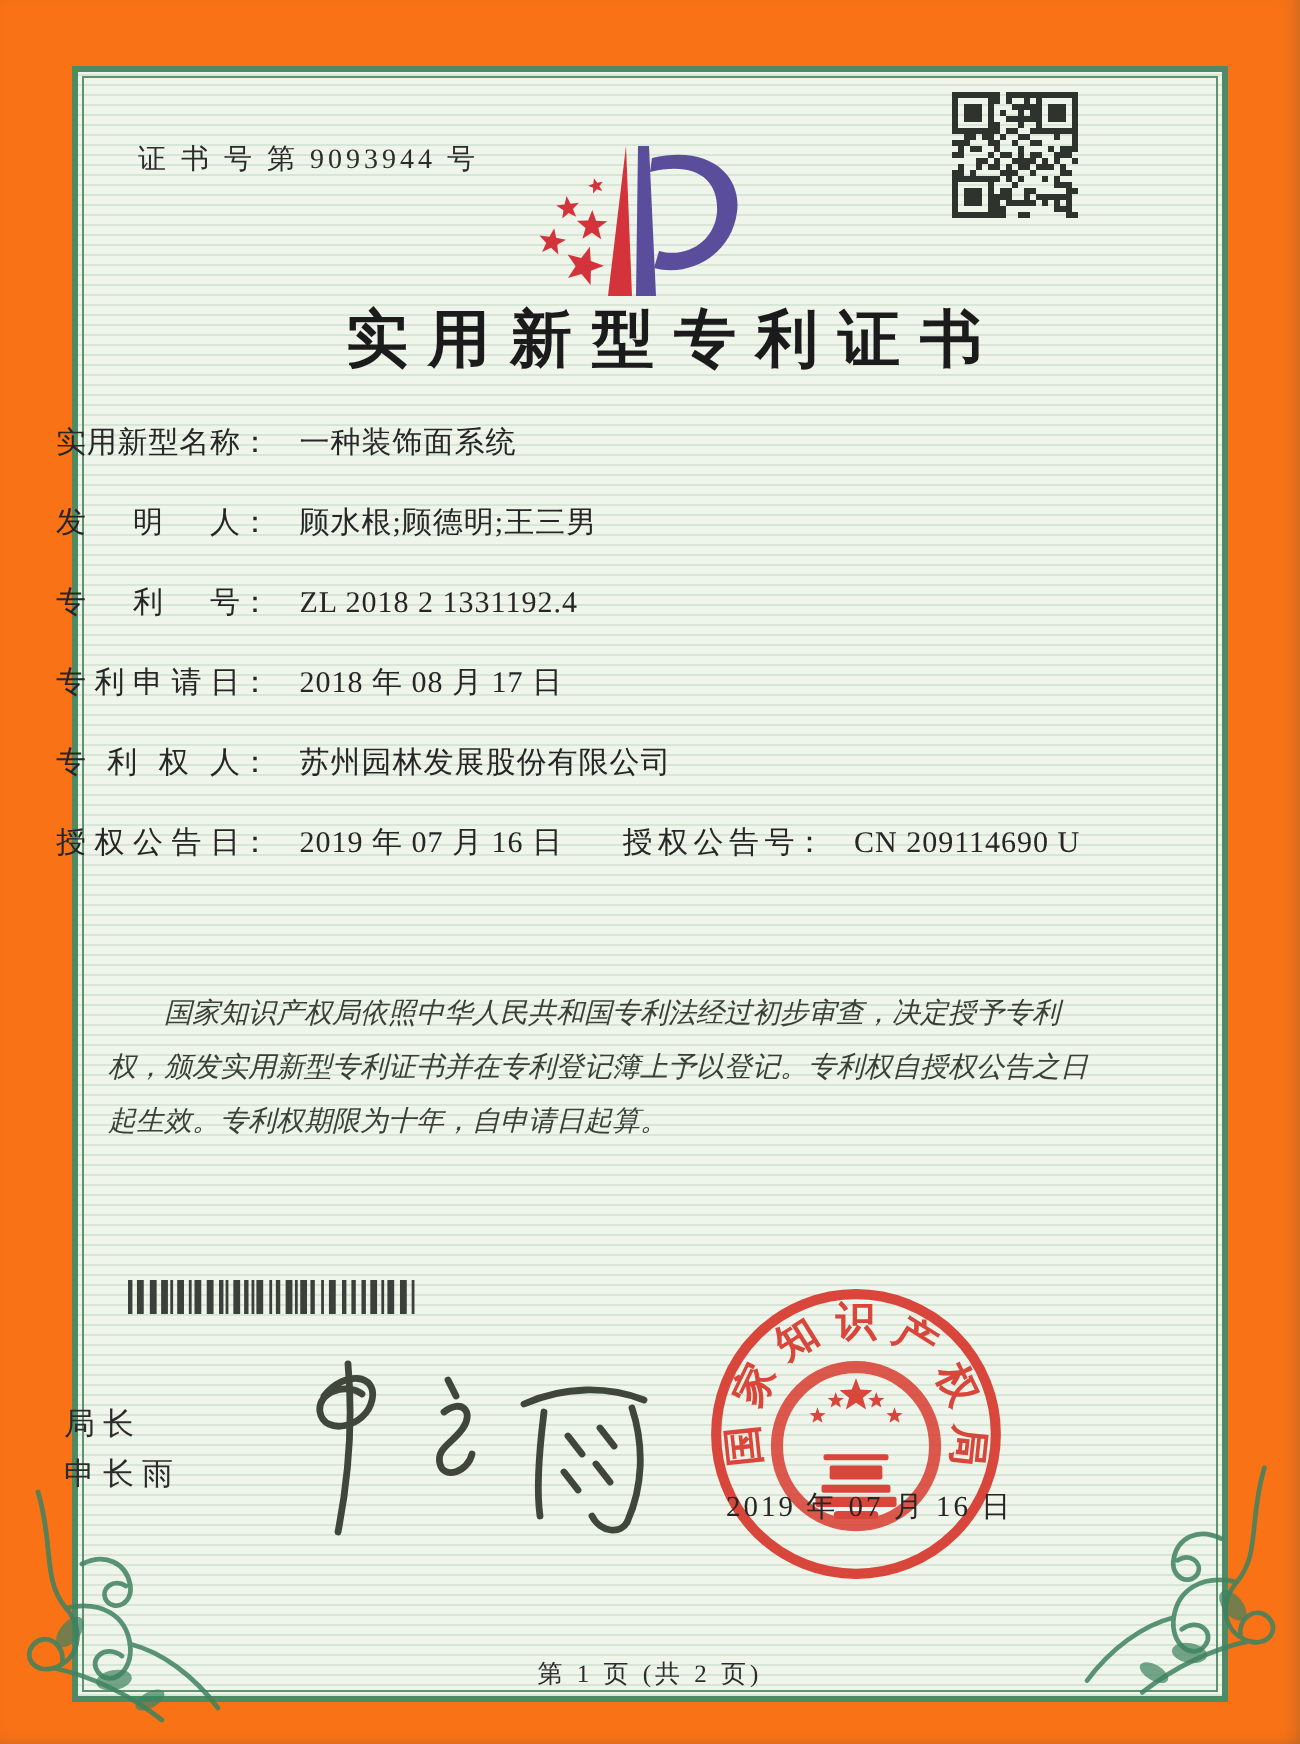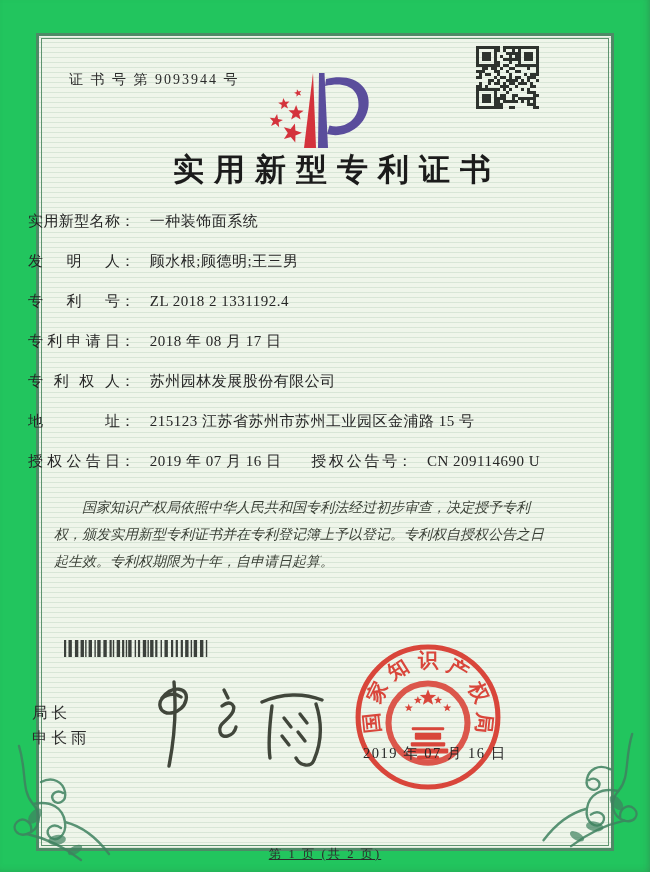--- a/index.html
+++ b/index.html
@@ -1,16 +1,16 @@
 <!DOCTYPE html>
 <html><head>
 <meta charset="utf-8">
 <style>
   html,body{margin:0;padding:0;background:#ffffff;}
-  .page{position:relative;width:650px;height:872px;background:#22c55e;overflow:hidden;
+  .page{position:relative;width:650px;height:872px;background:#f97316;overflow:hidden;
         font-family:"Liberation Serif","DejaVu Serif",serif;color:#262626;
         box-shadow:inset -7px 0 9px -7px rgba(70,80,70,.38), inset 0 -5px 8px -6px rgba(70,80,70,.28);}
   .frame{position:absolute;left:36px;top:33px;width:572px;height:812px;
          border:3px solid #4e8a66;background:#eff5ea;
          background-image:repeating-linear-gradient(0deg, rgba(122,168,134,.20) 0 1px, rgba(0,0,0,0) 1px 5px);}
   .frame::before{content:"";position:absolute;inset:2px;border:1px solid #5d936f;pointer-events:none;}
   .cert-no{position:absolute;left:33px;top:38px;font-size:14px;letter-spacing:2px;color:#2b2b2b;}
   .logo{position:absolute;left:222px;top:35px;width:140px;height:100px;}
   .qr{position:absolute;left:476px;top:46px;width:63px;height:63px;}
   .title{position:absolute;left:0;top:149px;width:100%;text-align:center;
@@ -23,21 +23,21 @@
   .pair2{display:inline-block;margin-left:26px;}
   .pair2 .lbl{width:86px;}
   .body-text{position:absolute;left:42px;top:482px;width:516px;font-size:14px;line-height:27px;
              font-style:italic;color:#3a4036;}
   .body-text p{margin:12px;text-indent:2em;}
   .barcode{position:absolute;left:64px;top:640px;width:146px;height:17px;}
   .director{position:absolute;left:32px;top:700px;font-size:15.5px;letter-spacing:4px;line-height:25px;color:#2b2b2b;}
   .signature{position:absolute;left:136px;top:676px;width:200px;height:100px;}
   .seal{position:absolute;left:352px;top:641px;width:152px;height:152px;opacity:.93;}
   .seal-date{position:absolute;left:363px;top:744px;font-size:14.5px;letter-spacing:1.5px;color:#262626;z-index:3;}
-  .footer{position:absolute;left:0;bottom:9px;width:100%;text-align:center;font-size:12.5px;letter-spacing:2px;color:#2c2c2c;text-decoration:underline;}
+  .footer{position:absolute;left:0;bottom:26px;width:100%;text-align:center;font-size:12.5px;letter-spacing:2px;color:#2c2c2c;}
   .ornament{position:absolute;z-index:2;pointer-events:none;}
   .orn-left{left:5px;top:742px;width:138px;height:124px;}
   .orn-right{left:510px;top:724px;width:136px;height:134px;transform:scaleX(-1);}
 </style>
 </head>
 <body>
 
 <div class="page">
   <div class="frame"></div>
 
@@ -315,24 +315,20 @@
     </div>
     <div class="field-row">
       <span class="lbl">专利申请日</span><span class="colon">：</span>
       <span class="val">2018 年 08 月 17 日</span>
     </div>
     <div class="field-row">
       <span class="lbl">专利权人</span><span class="colon">：</span>
       <span class="val">苏州园林发展股份有限公司</span>
     </div>
     <div class="field-row">
-      <span class="lbl">地址</span><span class="colon">：</span>
-      <span class="val">215123 江苏省苏州市苏州工业园区金浦路 15 号</span>
-    </div>
-    <div class="field-row">
       <span class="lbl">授权公告日</span><span class="colon">：</span>
       <span class="val">2019 年 07 月 16 日</span>
       <span class="pair2">
         <span class="lbl">授权公告号</span><span class="colon">：</span>
         <span class="val">CN 209114690 U</span>
       </span>
     </div>
   </div>
 
   <div class="body-text">

